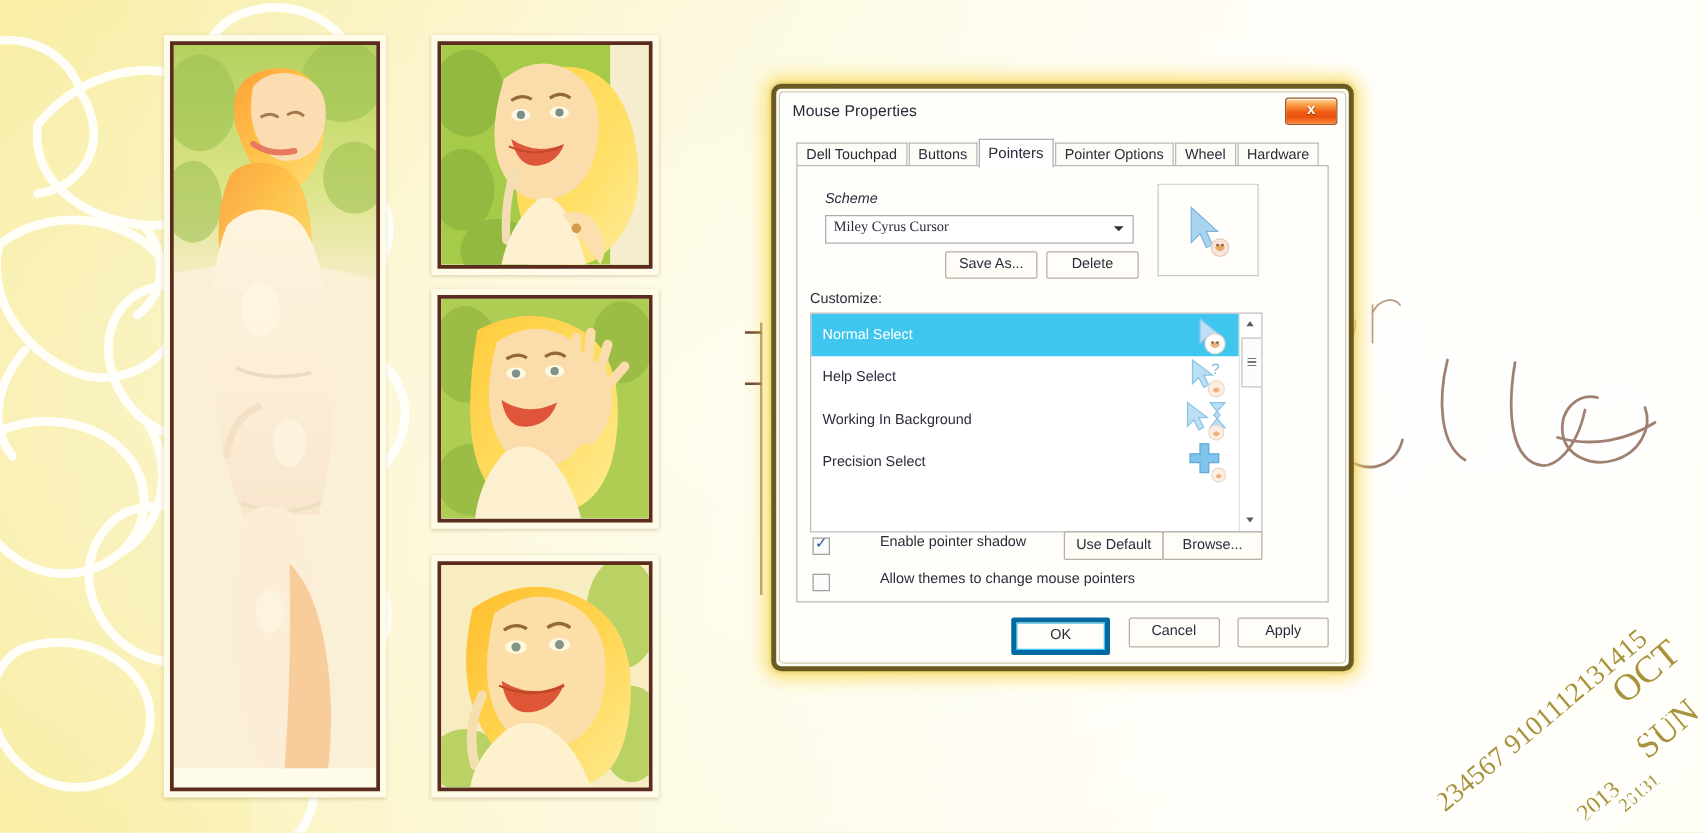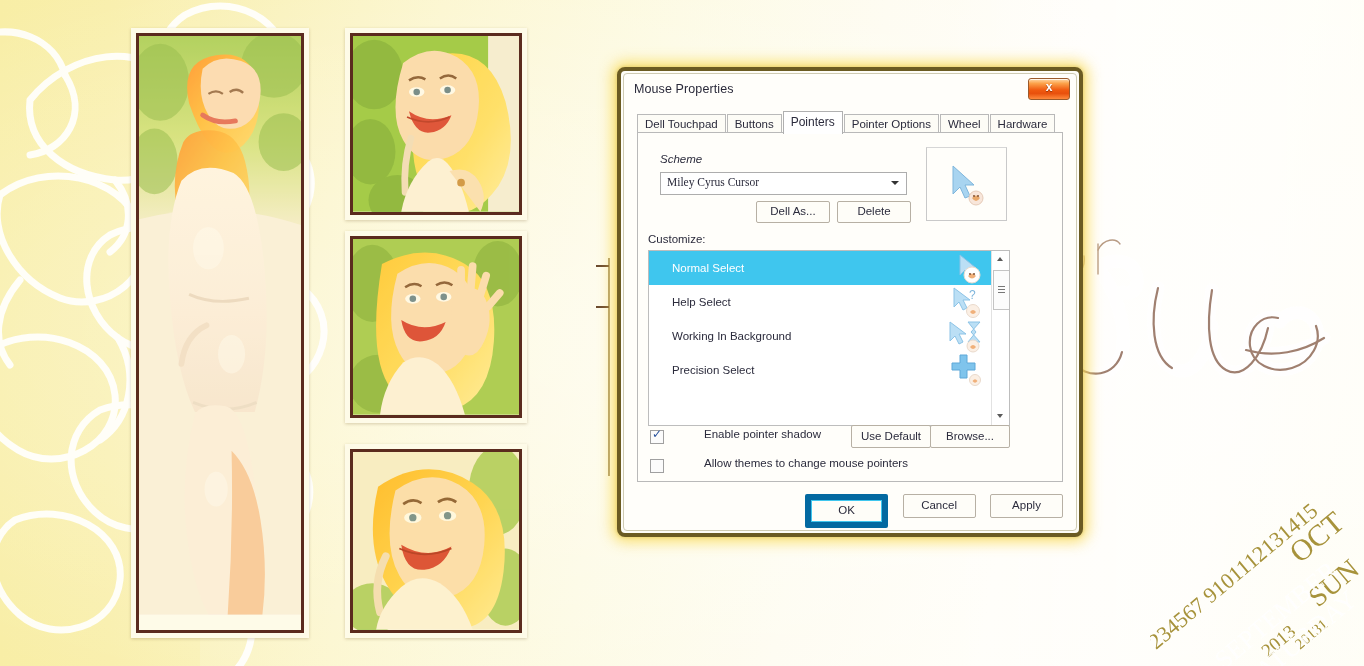--- a/index.html
+++ b/index.html
@@ -71,21 +71,21 @@
     font-size:11.5px;color:#2B2B3C;cursor:pointer;text-align:center;
     font-family:"Liberation Sans",sans-serif;border-radius:2px;}
   #btn-saveas{left:118px;top:68px;width:72px;height:20px;line-height:19px;}
   #btn-delete{left:199px;top:68px;width:72px;height:20px;line-height:19px;}
   #preview{position:absolute;left:288px;top:14px;width:79px;height:72px;
     border:1px solid #C9C9C9;border-top:1px solid #D6D6D6;background:#FFFEFA;}
   #lbl-customize{left:10px;top:100px;}
   #listwrap{position:absolute;left:10px;top:117px;width:360px;height:174px;
     border:1px solid #BDBDBD;background:#fff;overflow:hidden;}
   #listinner{position:absolute;left:0;top:0;right:17px;bottom:0;}
-  .li{position:relative;height:34px;line-height:34px;padding-left:23px;
+  .li{position:relative;height:34px;line-height:34px;padding-left:9px;
     font-size:11.5px;color:#2B2B3C;cursor:pointer;white-space:nowrap;}
   .li.sel{background:#3FC6EE;color:#FFFFFF;}
   .li .cur{position:absolute;right:4px;top:0;width:48px;height:34px;}
   #scroll{position:absolute;right:0;top:0;width:17px;bottom:0;
     background:#FFFFFF;border-left:1px solid #E2E2E2;}
   .sb-btn{position:absolute;left:0;width:17px;height:17px;cursor:pointer;}
   .sb-up{top:0;} .sb-dn{bottom:0;}
   .sb-arrow{position:absolute;left:5px;width:0;height:0;
     border-left:3.5px solid transparent;border-right:3.5px solid transparent;}
   #thumb{position:absolute;left:1px;top:19px;width:15px;height:38px;
@@ -98,21 +98,21 @@
   .cbox.on::after{content:"✓";position:absolute;left:1px;top:-4px;
     font-size:12px;color:#27509B;font-family:"DejaVu Sans",sans-serif;}
   .cbtext{position:absolute;left:18px;top:-2px;font-size:11.5px;color:#2B2B3C;white-space:nowrap;padding-left:36px;}
   #cb1{left:12px;top:297px;} #cb2{left:12px;top:326px;}
   #btn-usedefault{left:213px;top:292px;width:78px;height:21px;line-height:20px;}
   #btn-browse{left:292px;top:292px;width:78px;height:21px;line-height:20px;}
   #footer{position:absolute;right:13px;bottom:12px;height:24px;}
   .fbtn{position:relative;display:inline-block;width:71px;height:22px;line-height:21px;
     margin-left:10px;border:1px solid #B7B0A4;border-radius:2px;background:#FEFDF8;
     font-size:11.5px;color:#2B2B3C;text-align:center;cursor:pointer;vertical-align:top;}
-  .fbtn.focus{border:6px solid #0369a1;box-shadow:0 0 0 1px #3FC6EE inset;margin-left:41px;}
+  .fbtn.focus{border:4px solid #0369a1;box-shadow:0 0 0 1px #3FC6EE inset;margin-left:41px;}
 </style>
 </head>
 <body>
 
 <div id="wallpaper">
   <div class="wp-base"></div>
   <div class="wp-leftband"></div>
   <div class="wp-rightfade"></div>
   <div class="wp-vign"></div>
 
@@ -356,21 +356,21 @@
 
       <div id="tabbody">
 
         <div class="lbl" id="lbl-scheme">Scheme</div>
 
         <div id="combo">
           <div class="val">Miley Cyrus Cursor</div>
           <div class="arrow"></div>
         </div>
 
-        <div class="btn" id="btn-saveas">Dell As...</div>
+        <div class="btn" id="btn-saveas">Save As...</div>
         <div class="btn" id="btn-delete">Delete</div>
 
         <div id="preview">
           <svg viewBox="0 0 79 72" width="79" height="72">
             <path d="M26 18 L26 46 L33 39 L38 50 L43 48 L38 37 L47 37 Z" fill="#A8D4F0" stroke="#7FB6DC" stroke-width="1"></path>
             <circle cx="49" cy="50" r="7" fill="#F8E6DA" stroke="#E6CBB8" stroke-width="1"></circle>
             <path d="M45 50 q4 -5 8 0 q-4 6 -8 0Z" fill="#E8A86A"></path>
             <circle cx="47" cy="48" r="1.1" fill="#8A5A3A"></circle>
               <circle cx="51" cy="48" r="1.1" fill="#8A5A3A"></circle>
           </svg>

